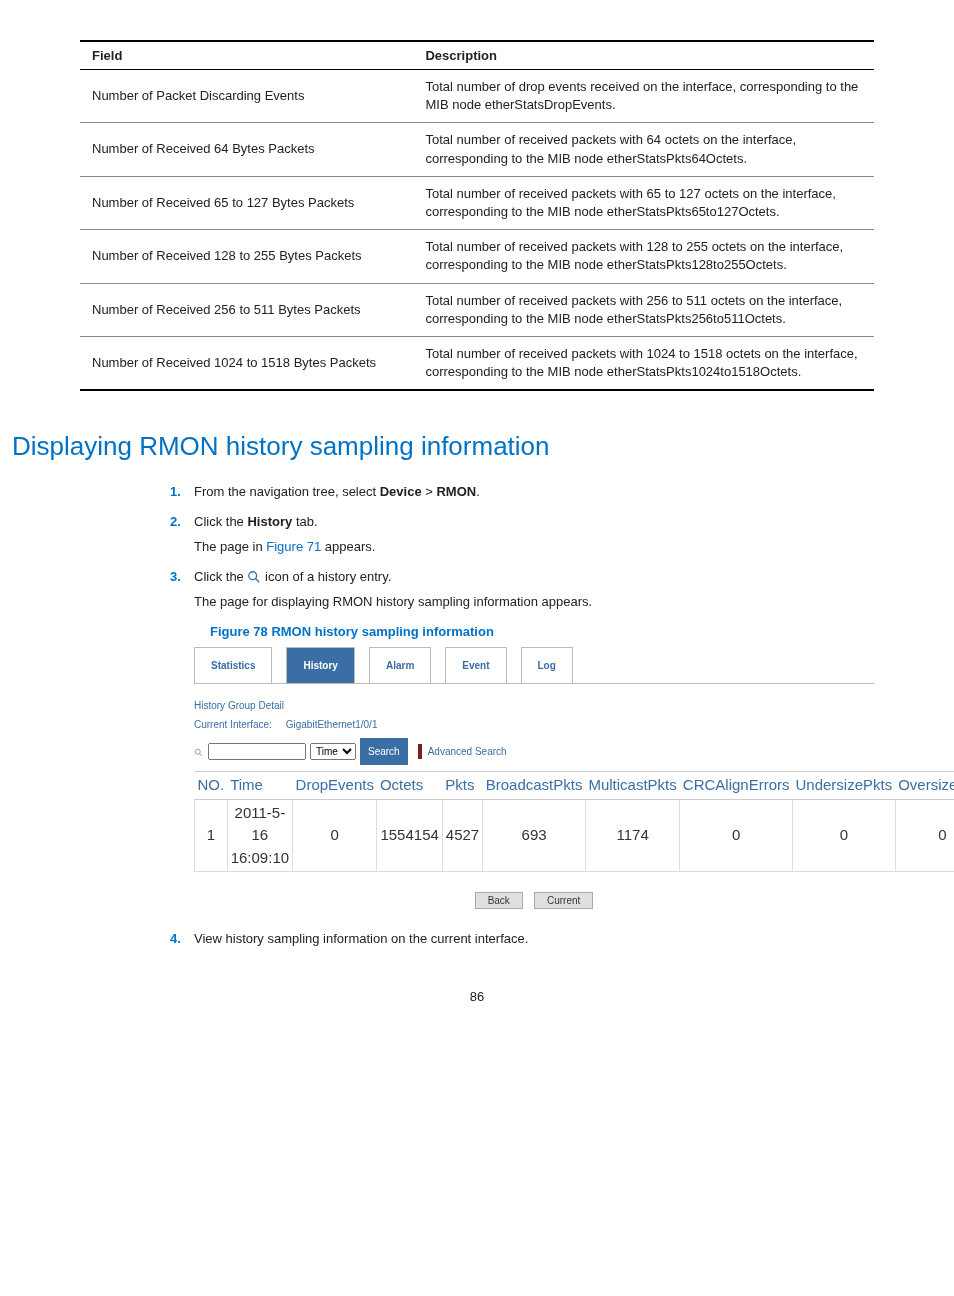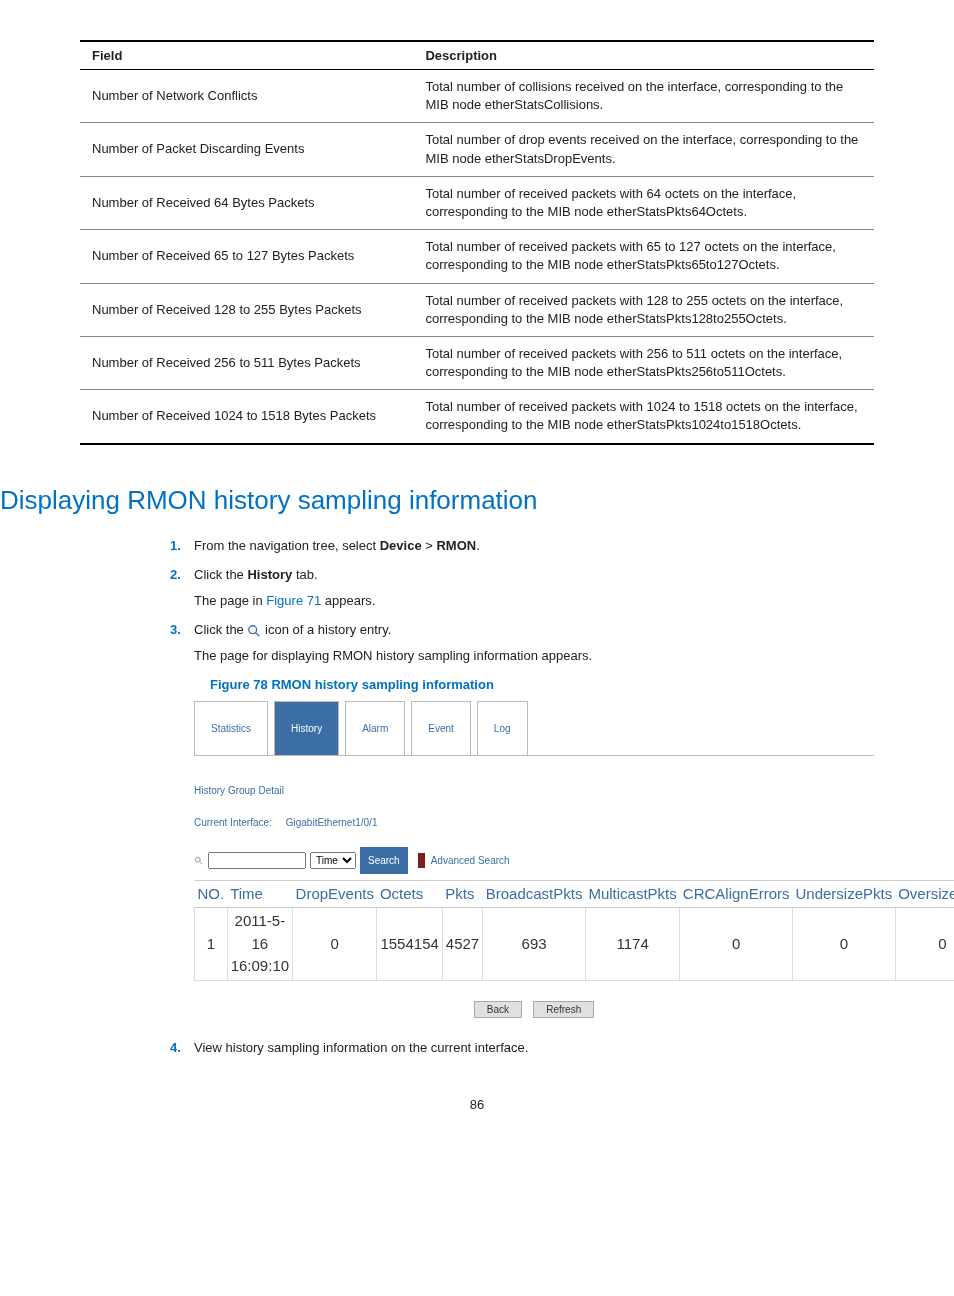--- a/index.html
+++ b/index.html
@@ -28,21 +28,21 @@
     vertical-align: middle;
     line-height: 1.4;
   }
   table.desc tbody tr:last-child td { border-bottom: 2px solid #000; }
   td.field { width: 42%; }
   h1.section {
     font-size: 26px;
     font-weight: normal;
     color: #0072c6;
     margin: 38px 0 20px -80px;
-    padding-left: 0;
+    padding-left: 12px;
   }
   ol.steps { list-style: none; padding-left: 0; margin-left: 90px; }
   ol.steps li { margin-bottom: 10px; position: relative; padding-left: 24px; line-height: 1.5; }
   .step-num { color: #0072c6; font-weight: bold; position: absolute; left: 0; }
   .step-body { display: inline; }
   .sub { display:block; margin-top: 6px; }
   a.link { color: #0072c6; text-decoration: none; }
   .figcap { color: #0072c6; font-weight: bold; margin: 10px 0 6px 0; padding-left: 16px; }
   .pagenum { text-align: center; margin-top: 40px; font-size: 13px; }
   .zoom-icon {
@@ -52,49 +52,50 @@
   }
   
   .figure {
     border: none;
     margin: 6px 0 20px 0;
     font-size: 10px;
     color: #3a6ea5;
   }
   .tabs { display:flex; border-bottom:1px solid #bbb; }
   .tab {
-    padding: 19px 16px;
+    padding: 10px 16px;
     border: 1px solid #bbb;
     border-bottom: none;
     background: #fff;
     color: #3a6ea5;
-    margin-right: 6px;
+    margin-right: 14px;
+    font-weight: bold;
   }
   .tab.active { background: #3a6ea5; color: #fff; }
   .fig-body { padding: 10px 0 0 0; }
-  .fig-line { margin: 17px 0; }
+  .fig-line { margin: 4px 0; }
   .searchbox {
     margin: 6px 0;
     display:flex; align-items:center; gap:4px;
   }
   .searchbox input.q {
     width: 90px; font-size:10px; padding:1px 2px;
   }
   .searchbox select {
     font-size:10px; padding:1px;
   }
   .btn {
     background: #3a6ea5; color:#fff; border:none;
     padding: 8px 8px; font-size:10px;
   }
   .btn-gray {
     background: #e0e0e0; color:#333; border:1px solid #aaa;
     padding: 2px 12px; font-size:10px;
   }
-  .adv { color:#3a6ea5; margin-left:6px; border-left:7px solid #7f1d1d; padding-left:6px; }
+  .adv { color:#3a6ea5; margin-left:6px; border-left:4px solid #7f1d1d; padding-left:6px; }
   table.hist {
     width: 100%;
     border-collapse: collapse;
     font-size: 15px;
   }
   table.hist th {
     color: #3a6ea5;
     font-weight: normal;
     padding: 2px 3px;
     border-bottom: 1px solid #ccc;
@@ -114,24 +115,20 @@
 <body>
 
 <table class="desc">
   <thead>
     <tr>
       <th>Field</th>
       <th>Description</th>
     </tr>
   </thead>
   <tbody id="desc-rows">
-      <tr>
-        <td class="field">Number of Network Conflicts</td>
-        <td>Total number of collisions received on the interface, corresponding to the MIB node etherStatsCollisions.</td>
-      </tr>
       <tr>
         <td class="field">Number of Packet Discarding Events</td>
         <td>Total number of drop events received on the interface, corresponding to the MIB node etherStatsDropEvents.</td>
       </tr>
       <tr>
         <td class="field">Number of Received 64 Bytes Packets</td>
         <td>Total number of received packets with 64 octets on the interface, corresponding to the MIB node etherStatsPkts64Octets.</td>
       </tr>
       <tr>
         <td class="field">Number of Received 65 to 127 Bytes Packets</td>
@@ -246,21 +243,21 @@
                 <td>0</td>
                 <td>0</td>
                 <td>0</td>
                 <td>0%</td>
               </tr>
             </tbody>
         </table>
         <div class="center-btns">
           <button class="btn-gray">Back</button>
           &nbsp;&nbsp;
-          <button class="btn-gray">Refresh</button>
+          <button class="btn-gray">Current</button>
         </div>
       </div>
     </div>
   </li>
   <li>
     <span class="step-num">4.</span>
     <span class="step-body">View history sampling information on the current interface.</span>
   </li>
 </ol>
 

